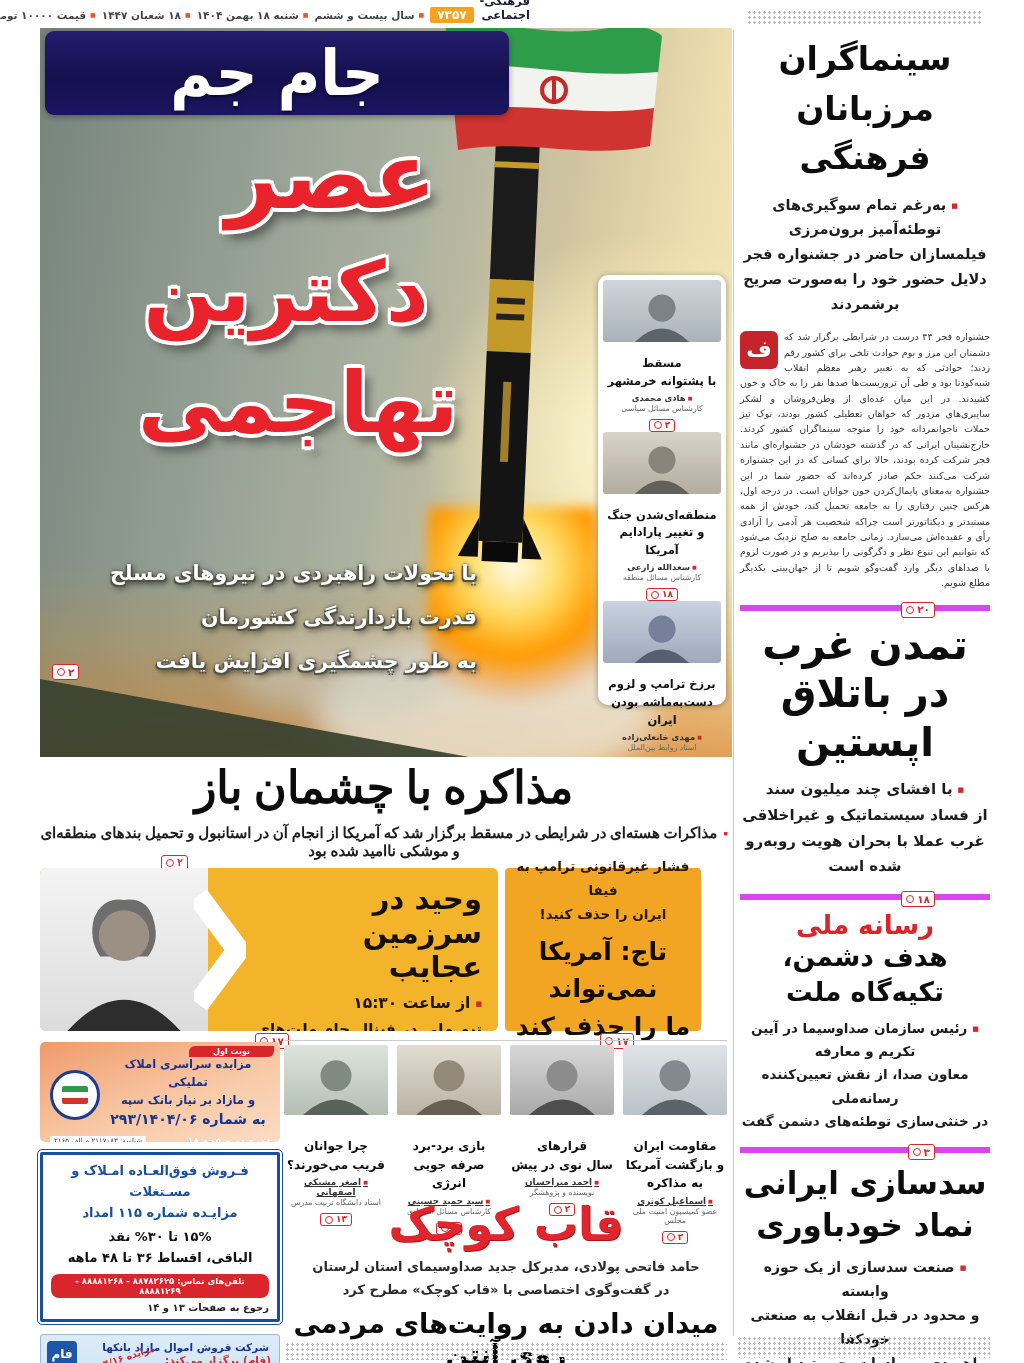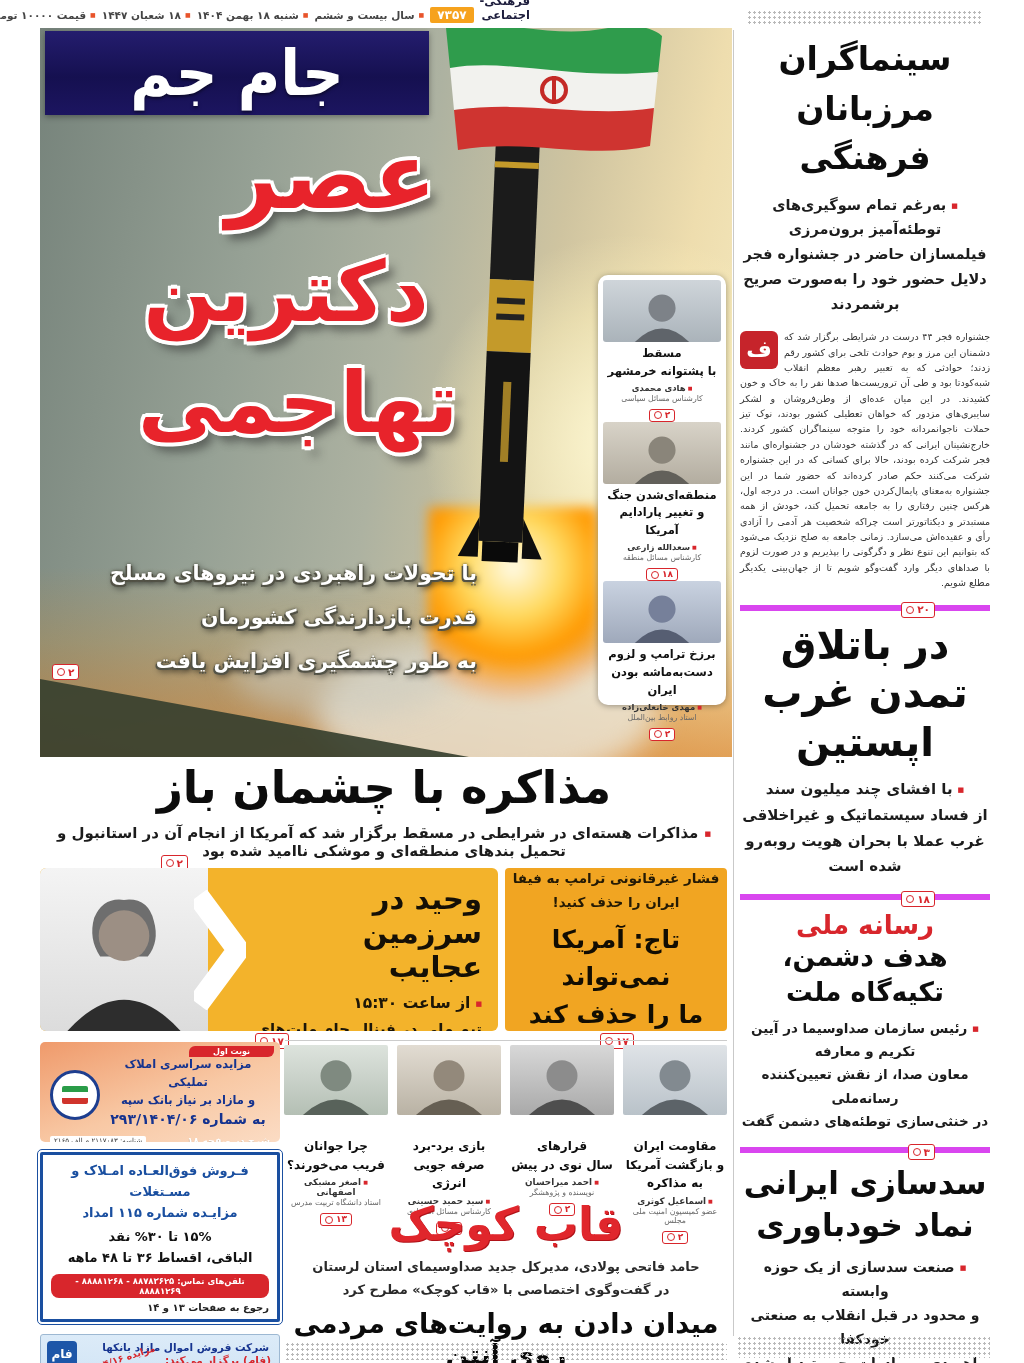--- a/index.html
+++ b/index.html
@@ -26,21 +26,21 @@
   .hero .sunset{position:absolute;left:0;bottom:0;width:100%;height:26%;
         background:linear-gradient(to top,rgba(214,120,30,.65),rgba(214,140,40,.25) 60%,transparent);}
   .hero .hill{position:absolute;left:0;bottom:0;width:62%;height:95px;background:#37402f;
         clip-path:polygon(0 18%,100% 100%,0 100%);opacity:.92;}
   .hero .smoke{position:absolute;filter:blur(14px);border-radius:50%;}
   .sm1{left:40%;bottom:-30px;width:340px;height:150px;background:rgba(235,235,225,.75);}
   .sm2{left:28%;bottom:40px;width:220px;height:90px;background:rgba(200,200,190,.55);}
   .flame{position:absolute;left:56%;bottom:50px;width:170px;height:200px;filter:blur(6px);
         background:radial-gradient(circle at 50% 30%,#fffbe8 0%,#ffd95e 30%,#f90 55%,rgba(255,110,0,.25) 75%,transparent 85%);}
 
-  .masthead{position:absolute;left:5px;top:3px;width:384px;height:84px;border-radius:0;
+  .masthead{position:absolute;left:5px;top:3px;width:464px;height:84px;border-radius:9px;
         background:linear-gradient(180deg,#241d6e,#151050 55%,#1c1560);display:flex;align-items:center;justify-content:center;
         box-shadow:0 2px 6px rgba(0,0,0,.35);}
   .masthead span{color:#fff;font-size:58px;font-weight:bold;letter-spacing:-2px;transform:scaleY(1.08);
         text-shadow:0 2px 3px rgba(0,0,0,.5);}
 
   .flagwrap{position:absolute;left:388px;top:-14px;width:238px;height:150px;}
   .missilewrap{position:absolute;left:404px;top:-6px;width:132px;height:600px;transform:rotate(2.5deg);}
 
   .lead-head{position:absolute;left:46px;top:88px;width:400px;text-align:center;line-height:1.32;}
   .lead-head div{font-weight:bold;color:#e8232b;
@@ -54,21 +54,21 @@
   .lead-pg{position:absolute;left:12px;top:636px;}
 
   
   .pcard{position:absolute;left:558px;top:247px;width:128px;height:430px;background:#fff;border-radius:10px;
         padding:5px 5px;box-shadow:0 1px 6px rgba(0,0,0,.35);display:flex;flex-direction:column;justify-content:space-between;}
   .profile{text-align:center;}
   .pphoto{width:100%;height:62px;border-radius:3px;overflow:hidden;display:flex;align-items:flex-end;justify-content:center;}
   .pp1{background:linear-gradient(#cfd5da,#aab3ba);}
   .pp2{background:linear-gradient(#d8d3c8,#b3ada0);}
   .pp3{background:linear-gradient(#c9d2e0,#9fa9bb);}
-  .ptitle{font-size:11.5px;font-weight:bold;line-height:1.55;margin-top:3px;color:#111;}
+  .ptitle{font-size:11.5px;font-weight:bold;line-height:1.55;margin-top:13px;color:#111;}
   .pname{font-size:8.5px;font-weight:bold;color:#333;margin-top:2px;}
   .pname::before{content:"■";color:#d8262c;font-size:5px;vertical-align:1px;margin-left:2px;}
   .prole{font-size:7.8px;color:#666;margin-top:1px;}
   .profile .pg{margin-top:3px;height:13px;font-size:9px;}
 
   
   .pg{display:inline-flex;align-items:center;gap:3px;border:1px solid #d8262c;border-radius:3px;
       padding:0 4px;height:16px;font-size:10.5px;font-weight:bold;color:#d8262c;background:#fff;line-height:1;}
   .pg::after{content:"";width:6px;height:6px;border:1.5px solid #d8262c;border-radius:50%;flex:0 0 auto;}
 
@@ -89,40 +89,40 @@
   .eps-h{font-size:40px;line-height:1.22;}
   .eps-deck{font-size:15px;margin-top:10px;}
   .kick-red{font-size:26px;font-weight:bold;color:#d8262c;text-align:center;}
   .med-h{font-size:26.5px;line-height:1.3;}
   .med-deck{font-size:13.5px;margin-top:8px;}
   .dam-h{font-size:31px;line-height:1.35;}
   .dam-deck{font-size:14px;margin-top:8px;}
   .botdots-r{position:absolute;left:737px;top:1336px;width:253px;height:22px;}
 
   
-  .nego{position:absolute;left:40px;top:760px;width:688px;text-align:center;}
+  .nego{position:absolute;left:40px;top:760px;width:688px;text-align:center;font-family:Liberation Serif, serif;}
   .nego-h{font-size:45px;font-weight:bold;color:#0c0c0c;line-height:1.25;}
   .nego-deck{font-size:15px;font-weight:bold;color:#1c1c1c;margin-top:8px;}
   .nego-deck::before{content:"■";color:#d8262c;font-size:7px;vertical-align:2px;margin-left:6px;}
   .nego .pg{position:absolute;right:540px;top:95px;}
 
   
   .futsal{position:absolute;left:40px;top:868px;width:458px;height:163px;background:#f3b32b;border-radius:6px;
       direction:ltr;display:flex;overflow:hidden;}
   .vphoto{width:168px;height:100%;background:linear-gradient(#f4f4f4,#dcdcdc);display:flex;align-items:flex-end;justify-content:center;}
   .chev{align-self:center;margin-left:-14px;}
   .fut-text{direction:rtl;flex:1;padding:14px 16px 8px 6px;text-align:right;}
   .fut-h{font-size:29px;font-weight:bold;color:#151006;margin-left:40px;}
   .fut-time{font-size:15.5px;font-weight:bold;color:#1c1608;margin-top:10px;}
   .fut-time::before{content:"■";color:#d8262c;font-size:7px;vertical-align:2px;margin-left:5px;}
   .fut-deck{font-size:15px;font-weight:bold;color:#1c1608;line-height:1.85;margin-top:4px;}
   .fut-pg{position:absolute;left:255px;top:1033px;}
 
   
-  .taj{position:absolute;left:505px;top:868px;width:222px;height:163px;background:#f1a522;border-radius:4px;
+  .taj{position:absolute;left:505px;top:868px;width:196px;height:163px;background:#f1a522;border-radius:4px;
       display:flex;flex-direction:column;align-items:center;justify-content:center;text-align:center;padding:6px;}
   .taj-k{font-size:13.5px;font-weight:bold;color:#241a05;line-height:1.8;}
   .taj-h{font-size:25px;font-weight:bold;color:#120d02;line-height:1.5;margin-top:6px;}
   .taj-pg{position:absolute;left:600px;top:1033px;}
 
   
   .ads{position:absolute;left:40px;top:1042px;width:240px;}
   .ad1{position:relative;height:100px;border-radius:5px;background:linear-gradient(160deg,#ef9a6b,#f8c8a4 55%,#fbdcc4);
       padding:8px 10px 4px;overflow:hidden;}
   .ad1-badge{position:absolute;top:4px;right:6px;background:#d8262c;color:#fff;font-size:8px;font-weight:bold;
@@ -154,21 +154,21 @@
   
   .ops{position:absolute;left:285px;top:1040px;width:442px;border-top:1px solid #ccc;padding-top:4px;
       display:flex;gap:9px;}
   .op{width:104px;text-align:center;}
   .ophoto{width:100%;height:70px;display:flex;align-items:flex-end;justify-content:center;overflow:hidden;border-radius:2px;}
   .op1{background:linear-gradient(#dfe3e7,#b9c2c9);}
   .op2{background:linear-gradient(#d8d8d8,#a9a9a9);}
   .op3{background:linear-gradient(#e2dcd2,#b9b2a4);}
   .op4{background:linear-gradient(#dde3dd,#b4bfb4);}
   .optitle{font-size:12px;font-weight:bold;line-height:1.55;margin-top:22px;color:#0d0d0d;}
-  .opname{font-size:8.8px;font-weight:bold;color:#333;margin-top:3px;}
+  .opname{font-size:8.8px;font-weight:bold;color:#333;margin-top:3px;text-decoration:underline;}
   .opname::before{content:"■";color:#d8262c;font-size:5px;vertical-align:1px;margin-left:2px;}
   .oprole{font-size:7.8px;color:#666;margin-top:1px;}
   .op .pg{margin-top:3px;height:13px;font-size:9px;}
 
   
   .qab{position:absolute;left:285px;top:1198px;width:442px;text-align:center;}
   .qab-logo{display:inline-block;color:#e0262c;font-size:44px;font-weight:bold;letter-spacing:-3px;transform:scaleY(1.05);
       text-shadow:1px 1px 0 #b01218;}
   .qab-kick{font-size:13px;font-weight:bold;color:#2a2a2a;line-height:1.8;margin-top:6px;}
   .qab-h{font-size:27px;font-weight:bold;color:#0b0b0b;margin-top:6px;}
@@ -319,22 +319,22 @@
       </div>
       <div class="sdiv">
         <span class="pg">
             <b>۲۰</b>
           </span>
       </div>
     </div>
 
     <div>
       <div class="h1a eps-h">
+        <div>تمدن غرب</div>
         <div>در باتلاق</div>
-        <div>تمدن غرب</div>
         <div>اپستین</div>
       </div>
       <div class="deck eps-deck">
         <div class="b">با افشای چند میلیون سند</div>
         <div>از فساد سیستماتیک و غیراخلاقی</div>
         <div>غرب عملا با بحران هویت روبه‌رو شده است</div>
       </div>
       <div class="sdiv">
         <span class="pg">
             <b>۱۸</b>

